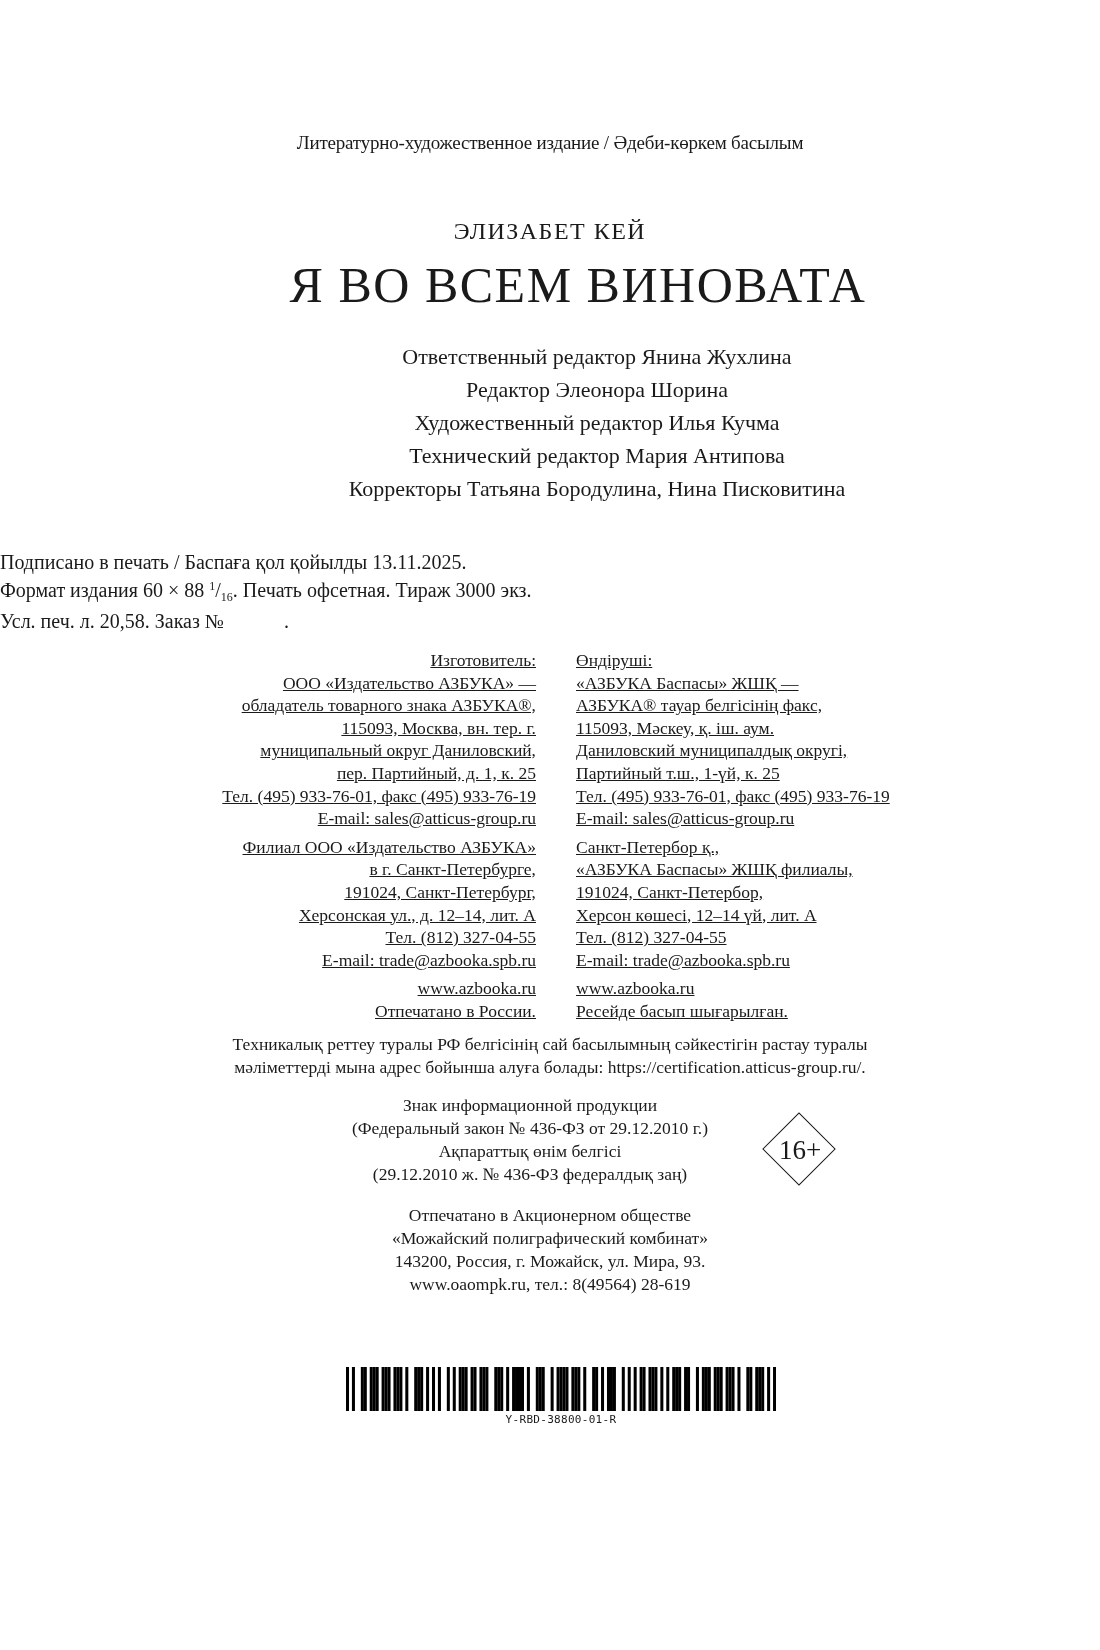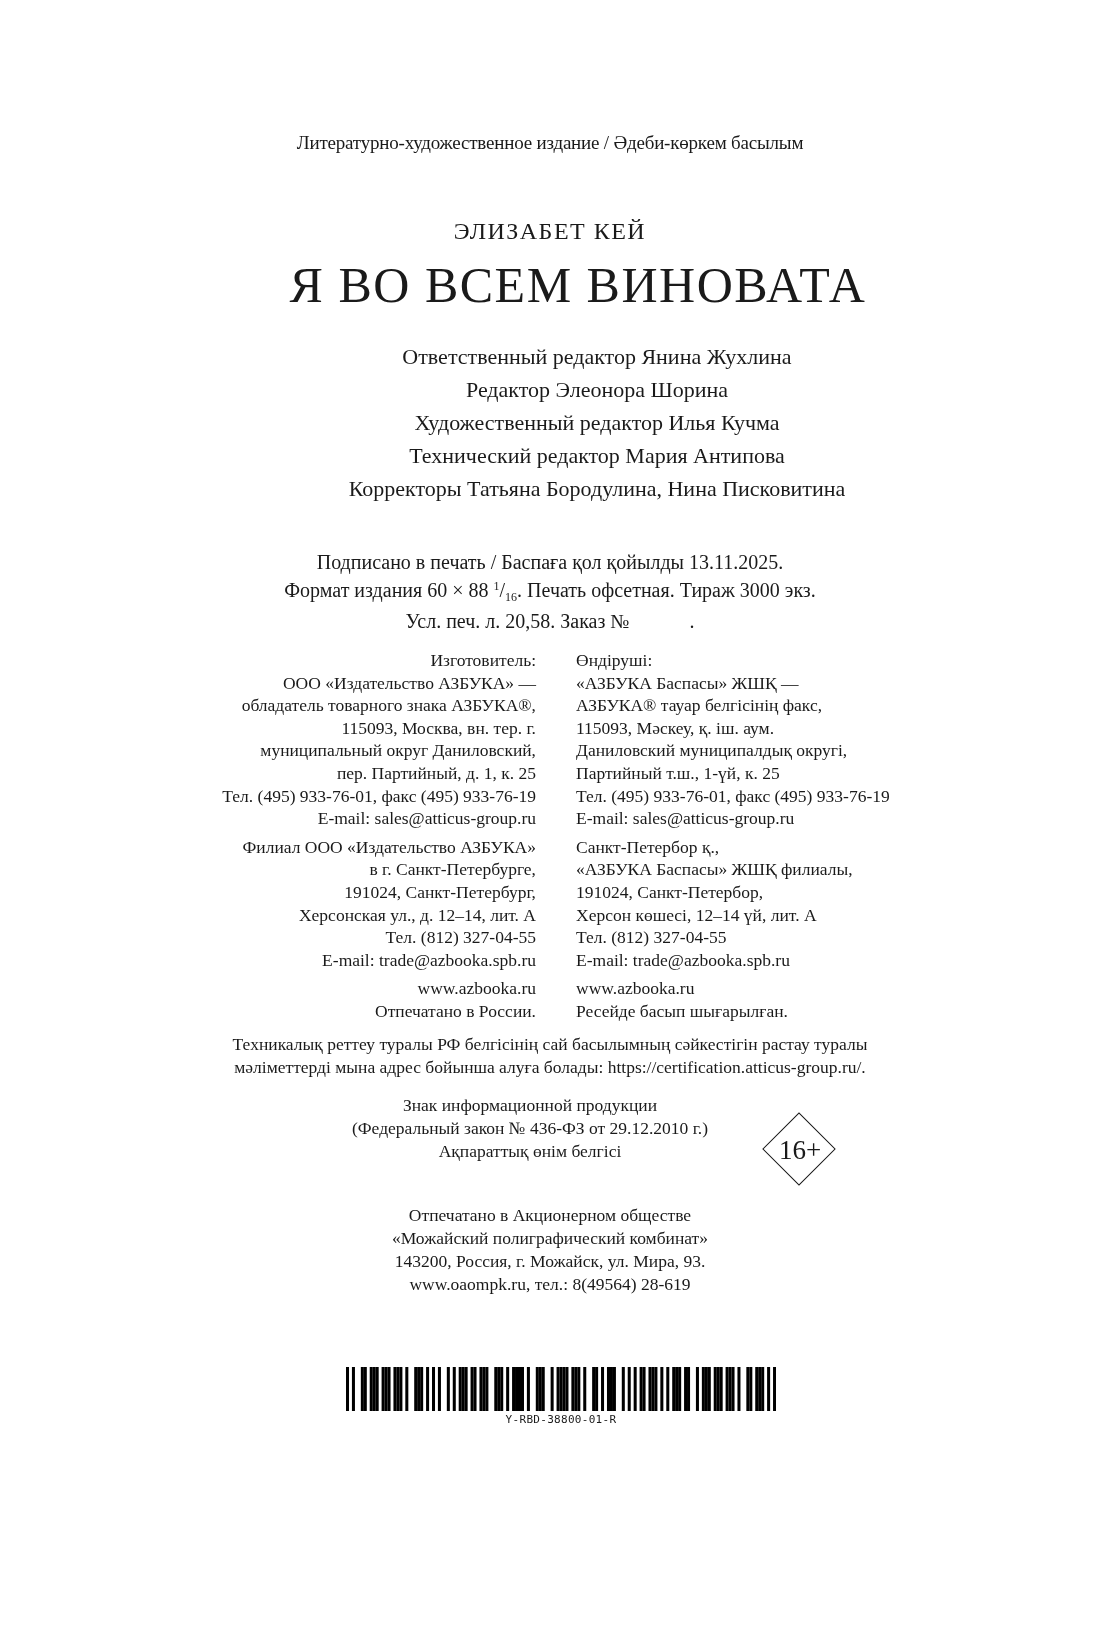--- a/index.html
+++ b/index.html
@@ -47,38 +47,37 @@
       font-size: 22px;
       line-height: 33px;
       margin-left: 47px;
     }
     .staff div { white-space: nowrap; }
     .print-info {
       position: absolute;
       top: 550px;
       left: 0;
       width: 1100px;
-      text-align: center;
       font-size: 20px;
       line-height: 24px;
     }
     .print-info div { white-space: nowrap; }
     .frac-num { font-size: 12px; vertical-align: 7px; }
     .frac-den { font-size: 12px; vertical-align: -4px; }
     .order-gap { display: inline-block; width: 60px; }
 
     .col {
       position: absolute;
       font-size: 17.5px;
       line-height: 22.6px;
       white-space: nowrap;
     }
     .col-left { right: 564px; text-align: right; }
     .col-right { left: 576px; text-align: left; }
-    .block { margin: 0; }
+    .block { margin: 0; text-decoration: underline; }
     .block + .block { margin-top: 6px; }
 
     .cert {
       position: absolute;
       top: 1033px;
       left: 0;
       width: 1100px;
       text-align: center;
       font-size: 17.5px;
       line-height: 23px;
@@ -228,20 +227,21 @@
 
 <div class="cert">
   <div>Техникалық реттеу туралы РФ белгісінің сай басылымның сәйкестігін растау туралы</div>
   <div>мәліметтерді мына адрес бойынша алуға болады: https://certification.atticus-group.ru/.</div>
 </div>
 
 <div class="info-mark">
   <div>Знак информационной продукции</div>
   <div>(Федеральный закон № 436-ФЗ от 29.12.2010 г.)</div>
   <div>Ақпараттық өнім белгісі</div>
+  <div>(29.12.2010 ж. № 436-ФЗ федералдық заң)</div>
 </div>
 
 <div class="age-badge">
   <div class="diamond"></div>
   <div class="age-label">16+</div>
 </div>
 
 <div class="printer">
   <div>Отпечатано в Акционерном обществе</div>
   <div>«Можайский полиграфический комбинат»</div>

